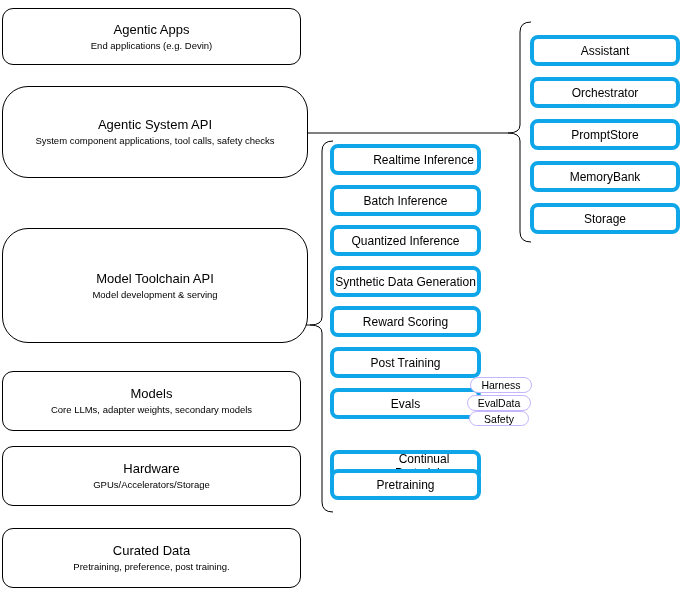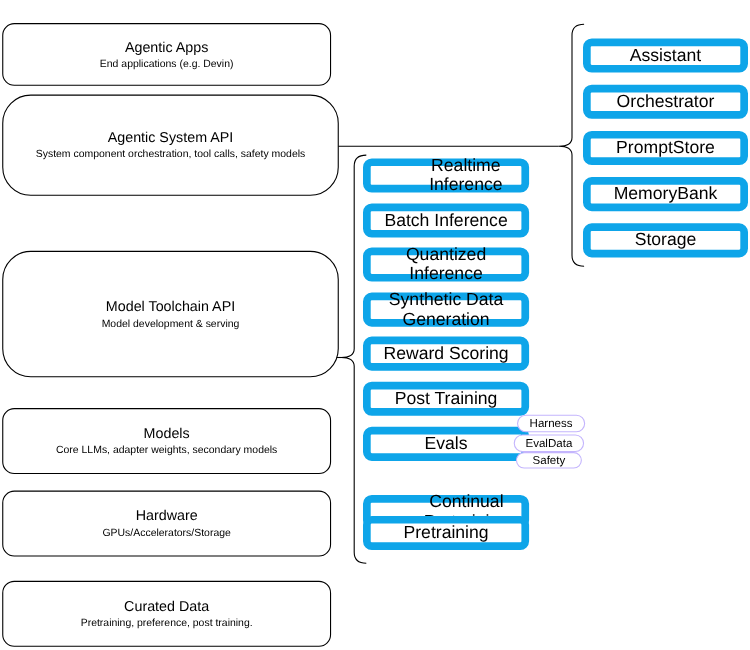--- a/index.html
+++ b/index.html
@@ -39,28 +39,28 @@
   }
   .bigbox .title { font-size: 13px; line-height: 15px; }
   .bigbox .sub   { font-size: 9.5px; line-height: 12px; }
   .w-small { width: 299px; border-radius: 11px; }
   .w-large { width: 306px; border-radius: 26px; }
 
   
   .node {
     position: absolute;
     box-sizing: border-box;
-    border: 7px solid #0ea5e9;
+    border: 4px solid #0ea5e9;
     border-radius: 8px;
     background: #ffffff;
     display: flex;
     align-items: center;
     justify-content: center;
     text-align: center;
-    font-size: 16px;
+    font-size: 12px;
     height: 31px;
     z-index: 2;
   }
   .mid  { left: 330px; width: 151px; }
   .right{ left: 530px; width: 150px; }
 
   
   .tag {
     position: absolute;
     box-sizing: border-box;
@@ -83,27 +83,27 @@
 
     <path d="M 305 133 L 508 133" stroke="#000000" stroke-width="1" fill="none"></path>
 
     <path d="M 531 22 Q 520 22 520 32 L 520 125 Q 520 133 508 133 Q 520 133 520 141 L 520 232 Q 520 242 531 242" stroke="#000000" stroke-width="1" fill="none"></path>
 
     <path d="M 303 325 L 310 325" stroke="#000000" stroke-width="1" fill="none"></path>
 
     <path d="M 333 141 Q 322 141 322 151 L 322 317 Q 322 325 310 325 Q 322 325 322 333 L 322 502 Q 322 512 333 512" stroke="#000000" stroke-width="1" fill="none"></path>
   </svg>
 
-  <div class="bigbox w-small" style="top:21px;   height:57px;">
+  <div class="bigbox w-small" style="top:8px;   height:57px;">
     <div class="title">Agentic Apps</div>
     <div class="sub">End applications (e.g. Devin)</div>
   </div>
   <div class="bigbox w-large" style="top:86px;  height:92px;">
     <div class="title">Agentic System API</div>
-    <div class="sub">System component orchestration, tool calls, safety models</div>
+    <div class="sub">System component applications, tool calls, safety checks</div>
   </div>
   <div class="bigbox w-large" style="top:228px; height:115px;">
     <div class="title">Model Toolchain API</div>
     <div class="sub">Model development &amp; serving</div>
   </div>
   <div class="bigbox w-small" style="top:371px; height:60px;">
     <div class="title">Models</div>
     <div class="sub">Core LLMs, adapter weights, secondary models</div>
   </div>
   <div class="bigbox w-small" style="top:446px; height:60px;">

